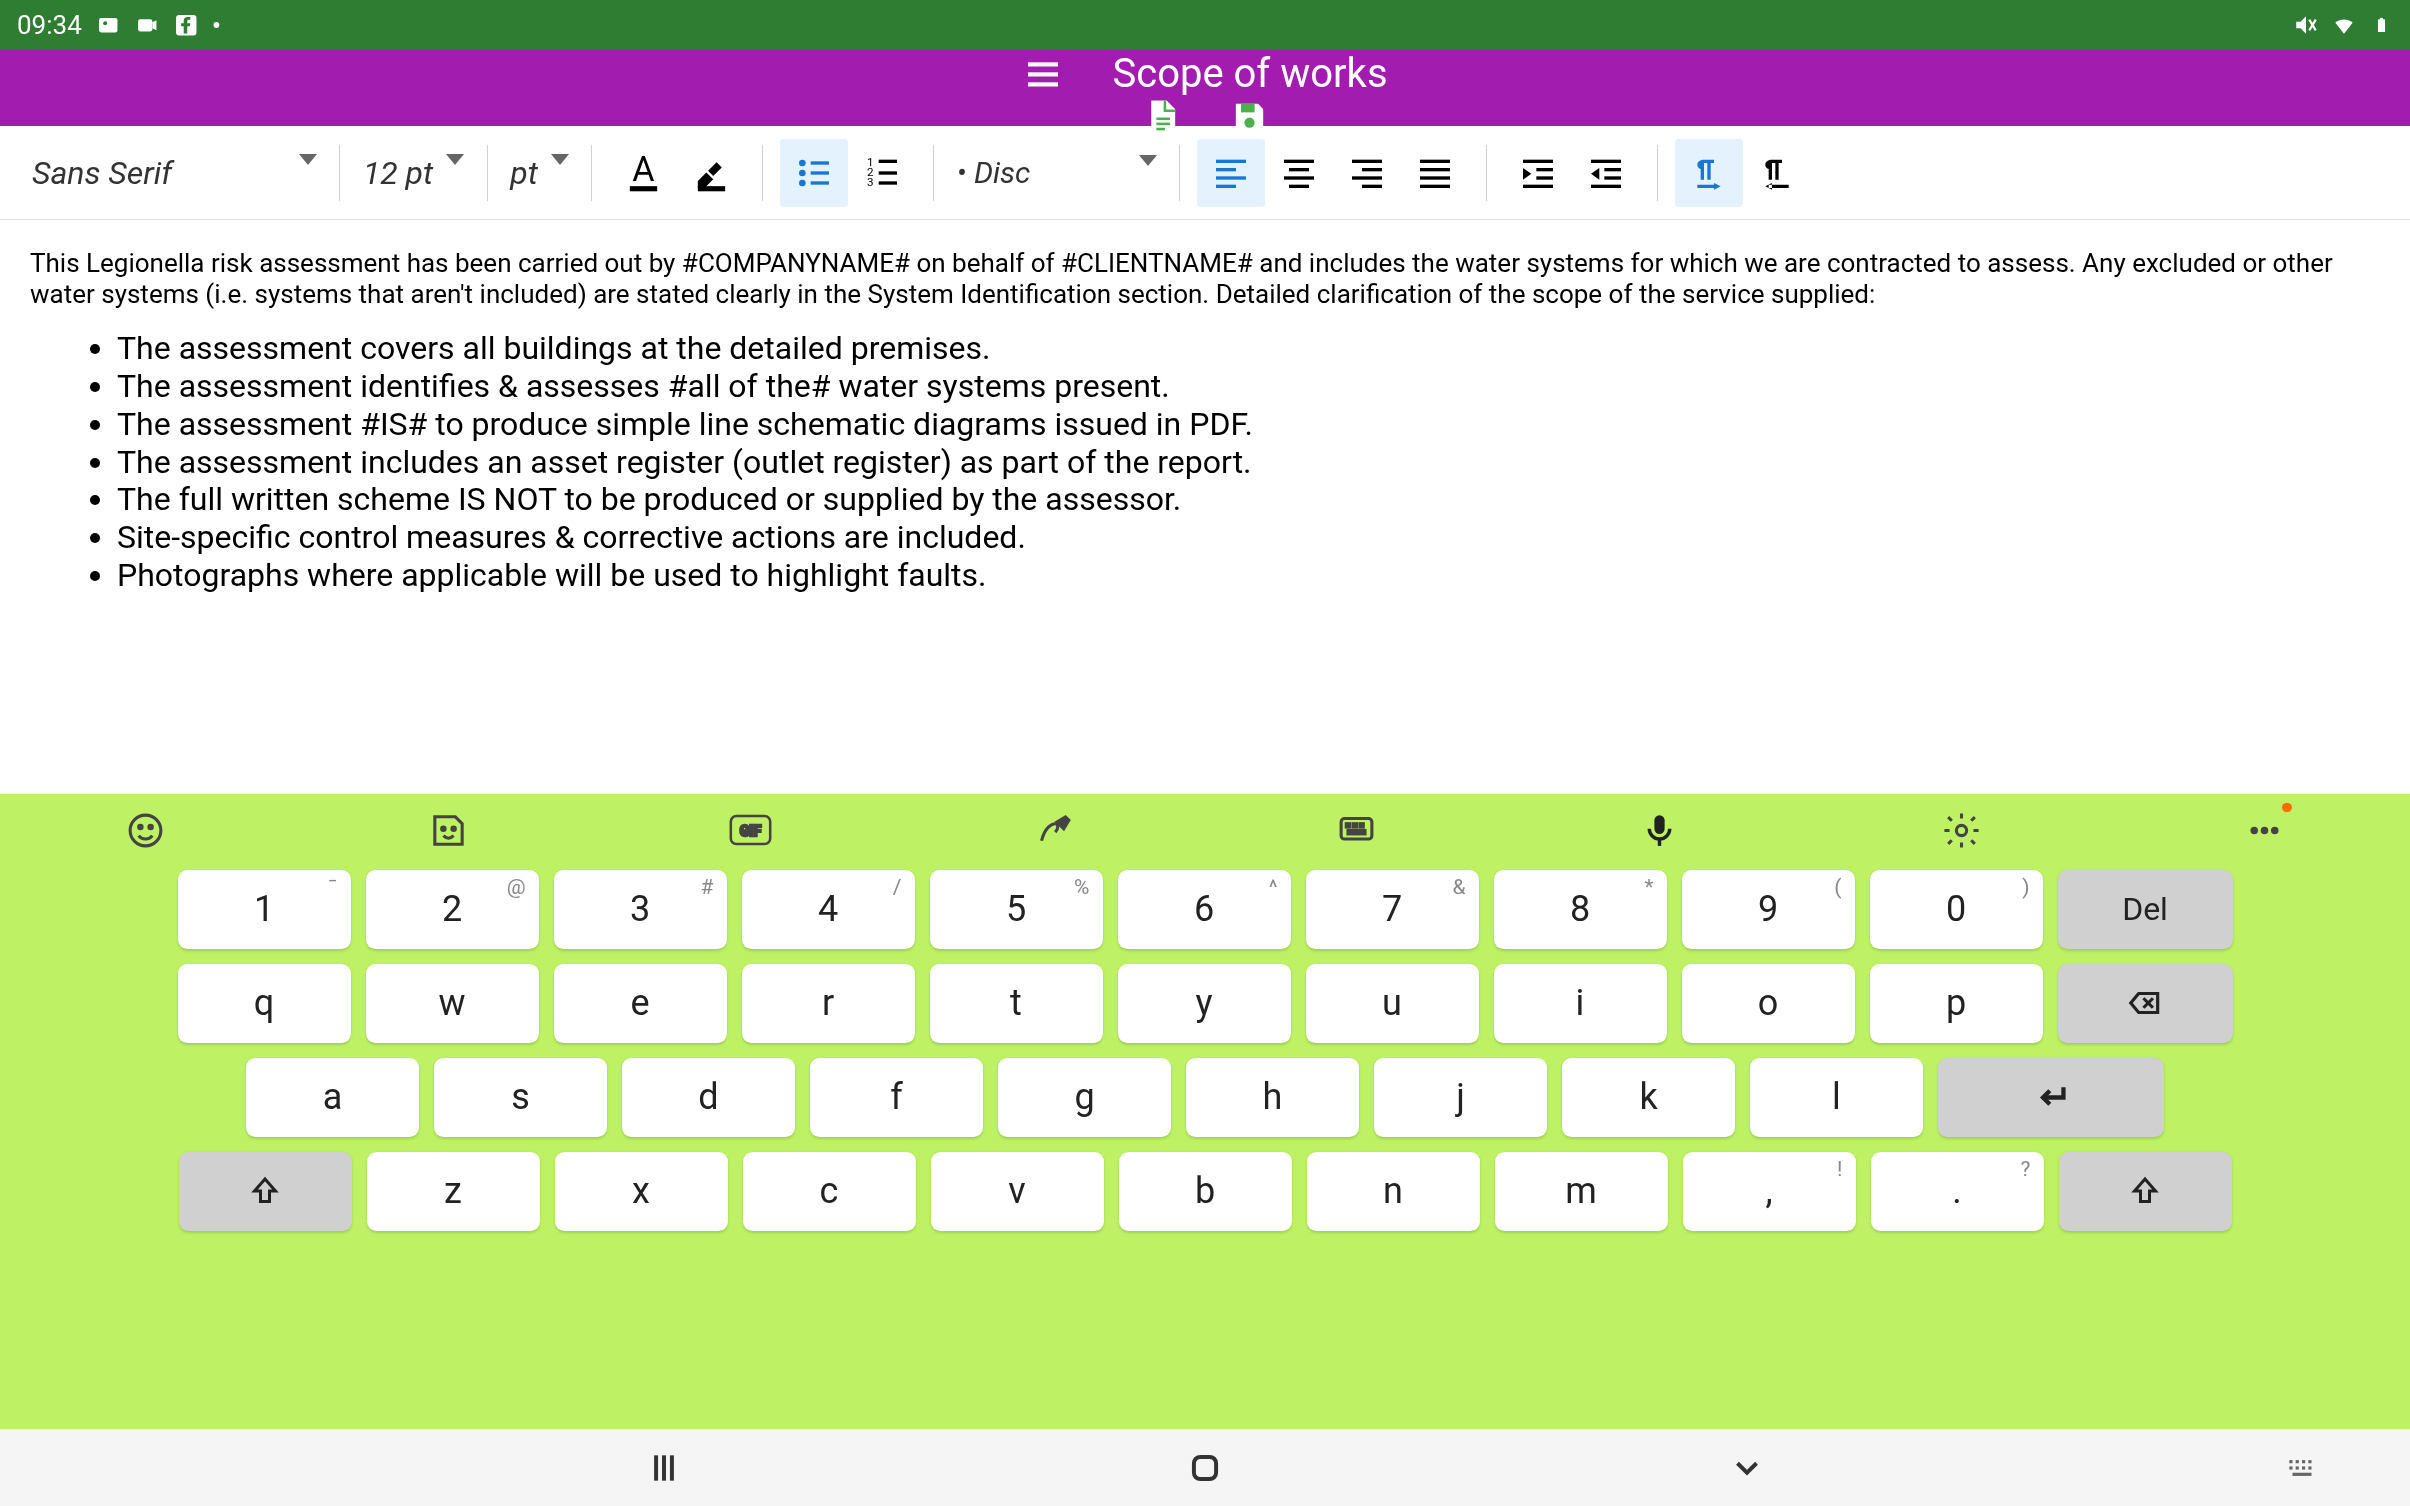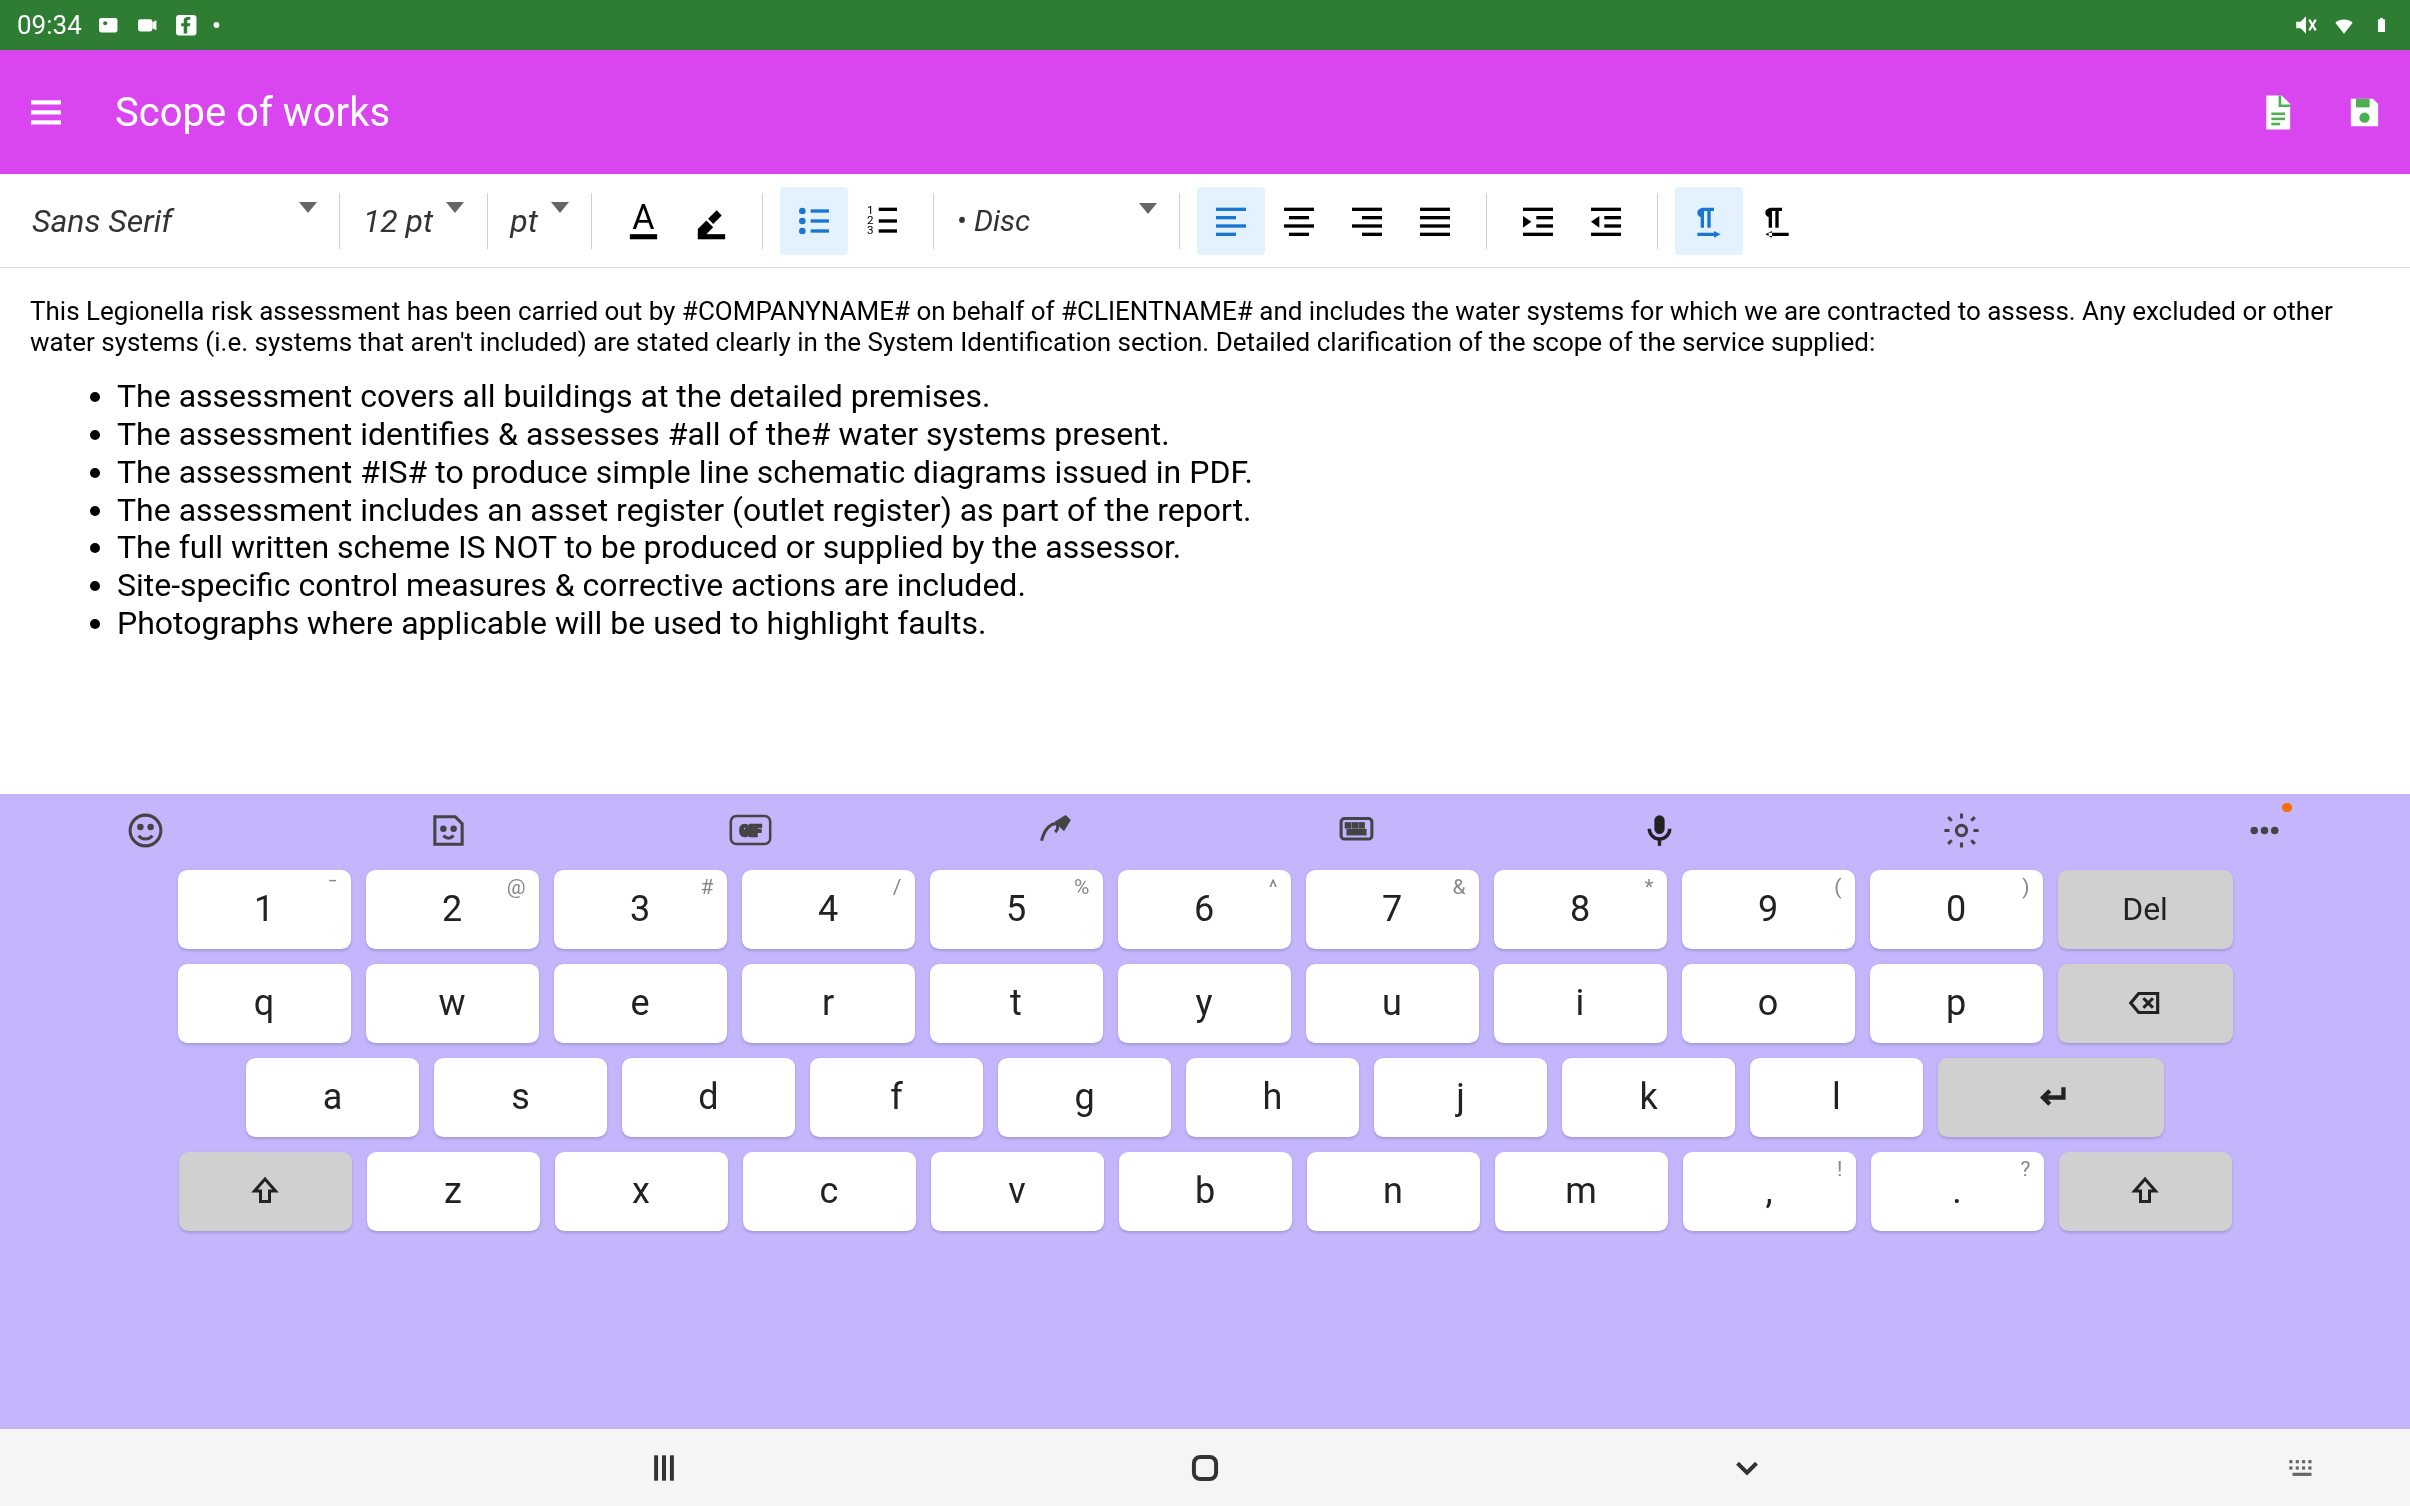--- a/index.html
+++ b/index.html
@@ -5,21 +5,21 @@
     * { margin: 0; padding: 0; box-sizing: border-box; font-family: Roboto, Arial, sans-serif; }
     body { width: 2411px; height: 1507px; overflow: hidden; background: #fff; }
 
     
     .status-bar { height: 50px; background: #2e7d32; display: flex; align-items: center; justify-content: space-between; padding: 0 17px; color: #fff; font-size: 26px; }
     .status-left { display: flex; align-items: center; gap: 13px; }
     .status-right { display: flex; align-items: center; gap: 11.3px; }
     .status-icon { width: 26px; height: 26px; display: inline-flex; align-items: center; justify-content: center; }
 
     
-    .app-bar { height: 124px; background: #d946ef; display: flex; align-items: center; justify-content: space-between; padding: 0 26px; color: #fff; }
+    .app-bar { height: 76px; background: #a21caf; display: flex; align-items: center; justify-content: space-between; padding: 0 26px; color: #fff; flex-direction: column; }
     .app-bar-left { display: flex; align-items: center; gap: 49px; }
     .hamburger { width: 40px; height: 40px; cursor: pointer; }
     .app-title { font-size: 40px; font-weight: 400; }
     .app-bar-right { display: flex; align-items: center; gap: 47px; }
     .app-bar-icon { width: 41px; height: 41px; cursor: pointer; }
 
     
     .toolbar { height: 94px; background: #fff; display: flex; align-items: center; padding: 0 9.4px; border-bottom: 1.9px solid #e0e0e0; }
     .tb-group { display: flex; align-items: center; height: 100%; padding: 0 17px; }
     .tb-divider { width: 0.9px; height: 56px; background: #d0d0d0; }
@@ -30,21 +30,21 @@
     .tb-btn.active { background: #e3f2fd; }
     .list-style-dd { width: 245px; justify-content: space-between; font-size: 30px; }
 
     
     .doc-area { height: 548px; padding: 28px 30px 0 30px; overflow: hidden; position: relative; }
     .doc-para { font-size: 26px; line-height: 1.18; color: #000; margin-bottom: 21px; }
     .doc-list { list-style: disc; padding-left: 87px; }
     .doc-list li { font-size: 32px; line-height: 1.18; color: #000; }
 
     
-    .kb-wrap { position: absolute; left: 0; right: 0; bottom: 0; height: 712px; background: #c4b5fd; }
+    .kb-wrap { position: absolute; left: 0; right: 0; bottom: 0; height: 712px; background: #bef264; }
     .kb-toolbar { height: 72px; display: flex; align-items: center; justify-content: space-between; padding: 0 122px; }
     .kb-tool { width: 47px; height: 47px; display: flex; align-items: center; justify-content: center; cursor: pointer; color: #444; }
     .kb-rows { padding: 3.8px 113px 0 113px; }
     .kb-row { display: flex; gap: 15px; margin-bottom: 15px; justify-content: center; }
     .key { height: 79px; background: #fff; border-radius: 9.4px; box-shadow: 0 1.9px 2.8px rgba(0,0,0,0.15); display: flex; align-items: center; justify-content: center; font-size: 36px; color: #222; cursor: pointer; position: relative; }
     .key-w { width: 173px; }
     .key-del { width: 175px; background: #d0d0d0; font-size: 32px; }
     .key-bksp { width: 175px; background: #d0d0d0; }
     .key-enter { width: 226px; background: #d0d0d0; }
     .key-shift { width: 173px; background: #d0d0d0; }

